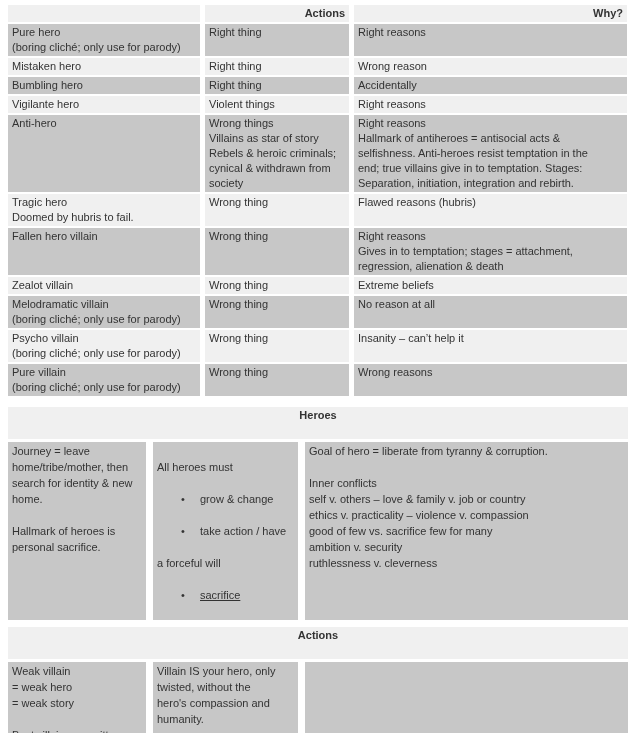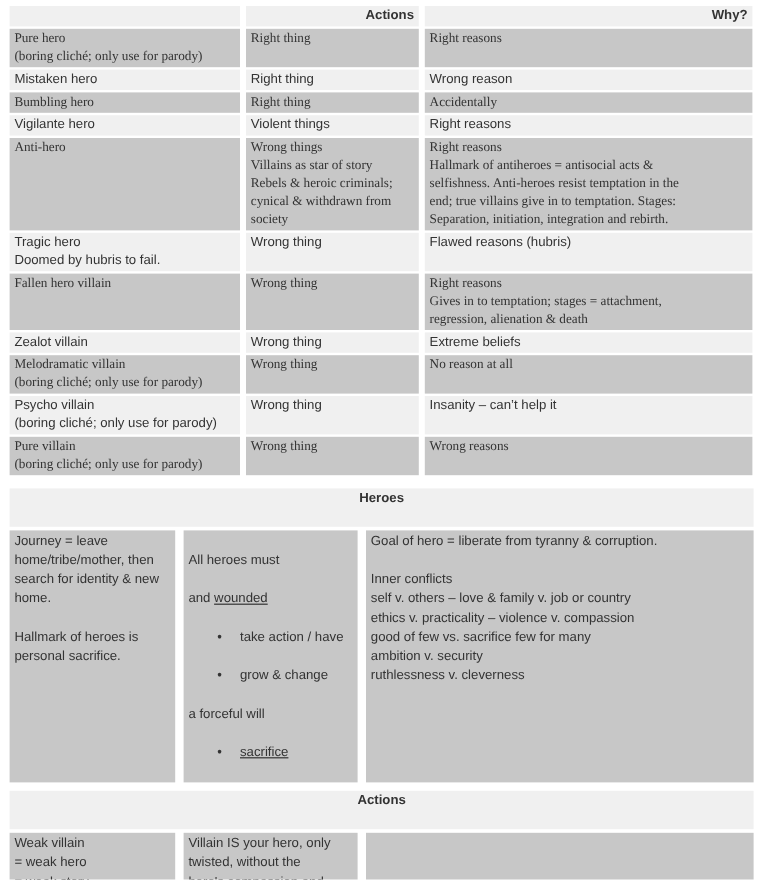--- a/index.html
+++ b/index.html
@@ -17,21 +17,21 @@
   .tbl {
     display: grid;
     grid-template-columns: 192px 144px 273px;
     gap: 2px 5px;
     width: 620px;
     font-size: 11px;
     line-height: 15px;
   }
   .row { display: contents; }
   .cell { padding: 1px 4px; white-space: pre-line; }
-  .dark  { background: #c7c7c7; font-family: Liberation Serif, serif; }
+  .dark  { background: #c7c7c7; }
   .light { background: #f0f0f0; }
   .head  { font-weight: bold; text-align: right; }
 
   
   .band {
     width: 620px; height: 32px;
     background: #f0f0f0;
     text-align: center;
     font-size: 11px; font-weight: bold; line-height: 17px;
     margin-bottom: 3px;
@@ -142,23 +142,22 @@
   <div class="sec">
     <div class="cell pre">Journey = leave
 home/tribe/mother, then
 search for identity &amp; new
 home.
 
 Hallmark of heroes is
 personal sacrifice.</div>
     <div class="cell">
       <div>All heroes must</div>
-      <div><span>and </span><span class="u">wounded</span></div>
+      <div class="bl"><span class="dot">•</span><span>grow &amp; change</span></div>
       <div class="bl"><span class="dot">•</span><span>take action / have</span></div>
-      <div class="bl"><span class="dot">•</span><span>grow &amp; change</span></div>
       <div>a forceful will</div>
       <div class="bl"><span class="dot">•</span><span class="u">sacrifice</span></div>
     </div>
     <div class="cell pre">Goal of hero = liberate from tyranny &amp; corruption.
 
 Inner conflicts
 self v. others – love &amp; family v. job or country
 ethics v. practicality – violence v. compassion
 good of few vs. sacrifice few for many
 ambition v. security

